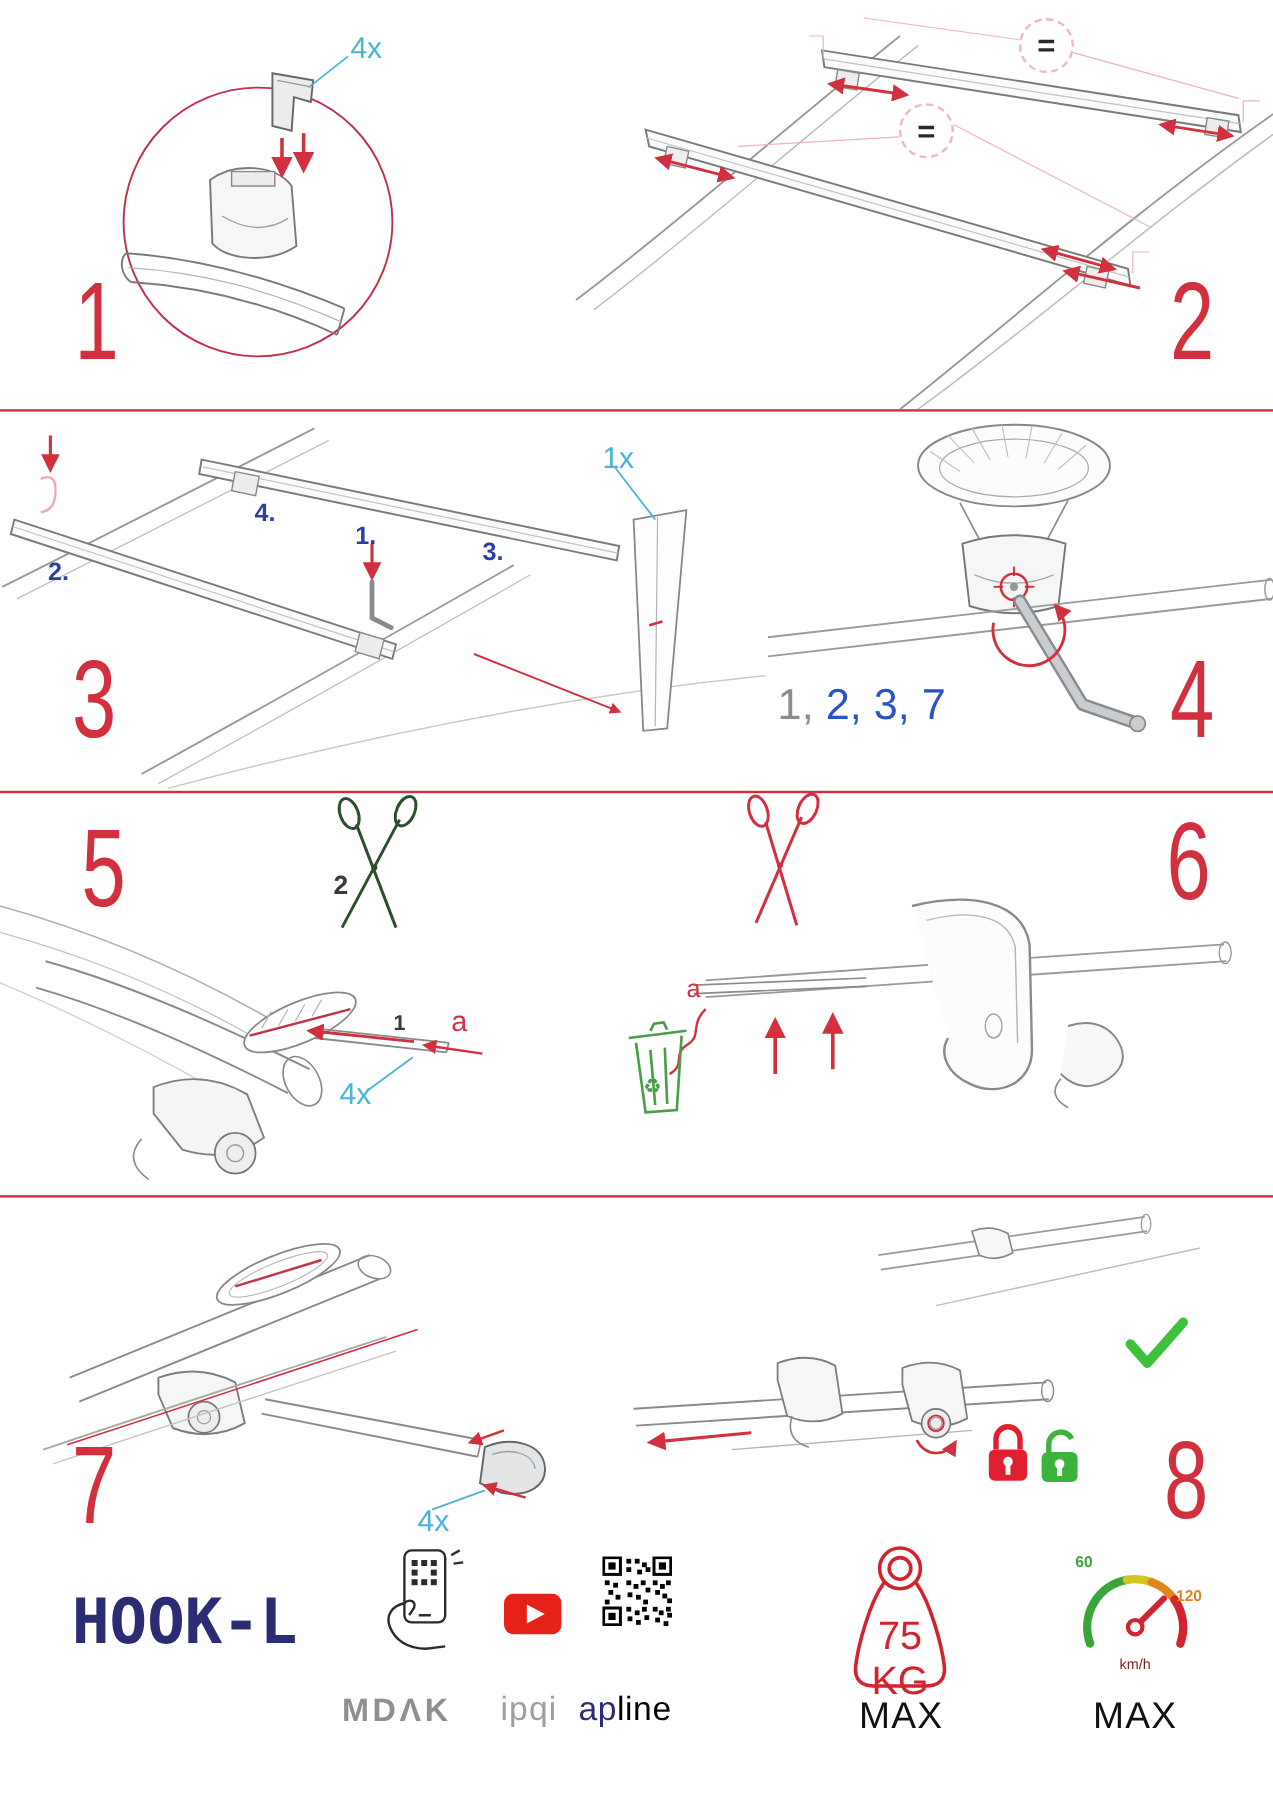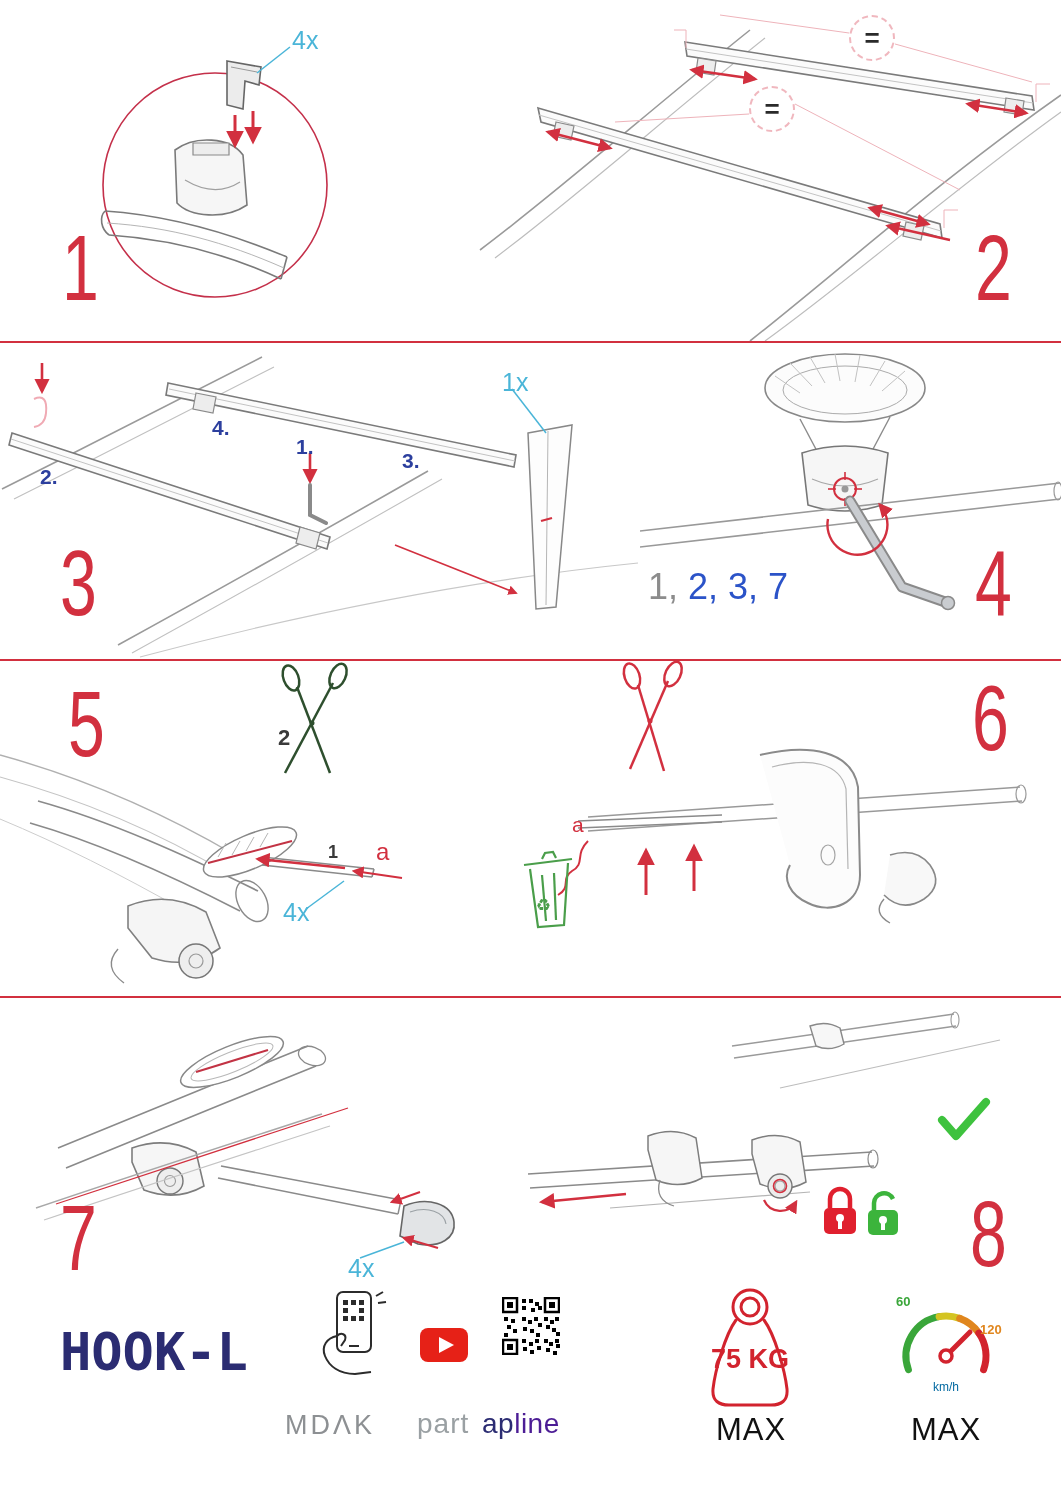--- a/index.html
+++ b/index.html
@@ -20,31 +20,31 @@
                font-size:26px; font-weight:700; background:#fff; }
   .seq { position:absolute; font-size:36px; font-weight:400; }
   .seq .done { color:#8c8c8c; }
   .seq .todo { color:#2b53c8; }
   
   .product-name { position:absolute; left:60px; top:1322px; color:#2b2c72; font-size:52px; font-weight:700;
                   font-family:"DejaVu Sans Mono", monospace; letter-spacing:0px;text-align:right; }
   .brand { position:absolute; left:61px; top:1416px; font-size:31px; font-weight:700; letter-spacing:-.5px; }
   .brand .b-main { color:#262626; }
   .brand .b-accent { color:#d2232e; }
-  .logo-mdak { position:absolute; left:285px; top:1410px; font-size:27px; font-weight:400; color:#8d9093; letter-spacing:3px; }
+  .logo-mdak { position:absolute; left:285px; top:1410px; font-size:27px; font-weight:700; color:#8d9093; letter-spacing:3px; }
   .logo-ipqi { position:absolute; left:417px; top:1408px; font-size:28px; font-weight:500; color:#9aa0a3; letter-spacing:1px; }
   .logo-apline { position:absolute; left:482px; top:1408px; font-size:28px; font-weight:500; letter-spacing:.5px; }
   .logo-apline .ap { color:#2b2c72; }
-  .logo-apline .line { color:#4c1d95; }
+  .logo-apline .line { color:#000000; }
   .weight-value { position:absolute; left:710px; top:1344px; width:80px; text-align:center; color:#d2232e;
-                  font-size:27px; font-weight:700; }
+                  font-size:33px; font-weight:400; }
   .max-label { position:absolute; font-size:31px; font-weight:500; color:#111; letter-spacing:1px; text-align:center; }
   .speed-low { position:absolute; left:896px; top:1294px; color:#3aa63a; font-size:13px; font-weight:700; }
   .speed-high { position:absolute; left:980px; top:1322px; color:#e0861e; font-size:13px; font-weight:700; }
-  .speed-unit { position:absolute; left:916px; top:1380px; width:60px; text-align:center; color:#0369a1; font-size:12px; }
+  .speed-unit { position:absolute; left:916px; top:1380px; width:60px; text-align:center; color:#7f1d1d; font-size:12px; }
 </style>
 </head>
 <body>
 
 <div class="page">
 
   <div class="divider" style="top:341px"></div>
   <div class="divider" style="top:659px"></div>
   <div class="divider" style="top:996px"></div>
 
@@ -457,21 +457,21 @@
         <rect x="42" y="42" width="4" height="4"></rect>
         <rect x="47" y="45" width="4" height="4"></rect>
       <rect x="53" y="42" width="4" height="4"></rect>
         <rect x="44" y="51" width="4" height="4"></rect>
         <rect x="51" y="54" width="4" height="4"></rect>
       <rect x="54" y="47" width="4" height="4"></rect>
     </g>
   </svg>
 
   <span class="logo-mdak">MDΛK</span>
-  <span class="logo-ipqi">part</span>
+  <span class="logo-ipqi">ipqi</span>
   <div class="logo-apline">
     <span class="ap">ap</span><span class="line">line</span>
   </div>
 
   <svg class="abs" style="left:695px;top:1283px" width="110" height="126" viewBox="0 0 110 126">
     <circle cx="55" cy="24" r="17" fill="none" stroke="#d2232e" stroke-width="3"></circle>
     <circle cx="55" cy="24" r="9" fill="none" stroke="#d2232e" stroke-width="3"></circle>
     <path d="M41 37 C30 52,20 88,18 106 C17 118,24 122,34 122 L76 122 C86 122,93 118,92 106 C90 88,80 52,69 37" fill="none" stroke="#d2232e" stroke-width="3" stroke-linecap="round"></path>
   </svg>
   <span class="weight-value">75 KG</span>

